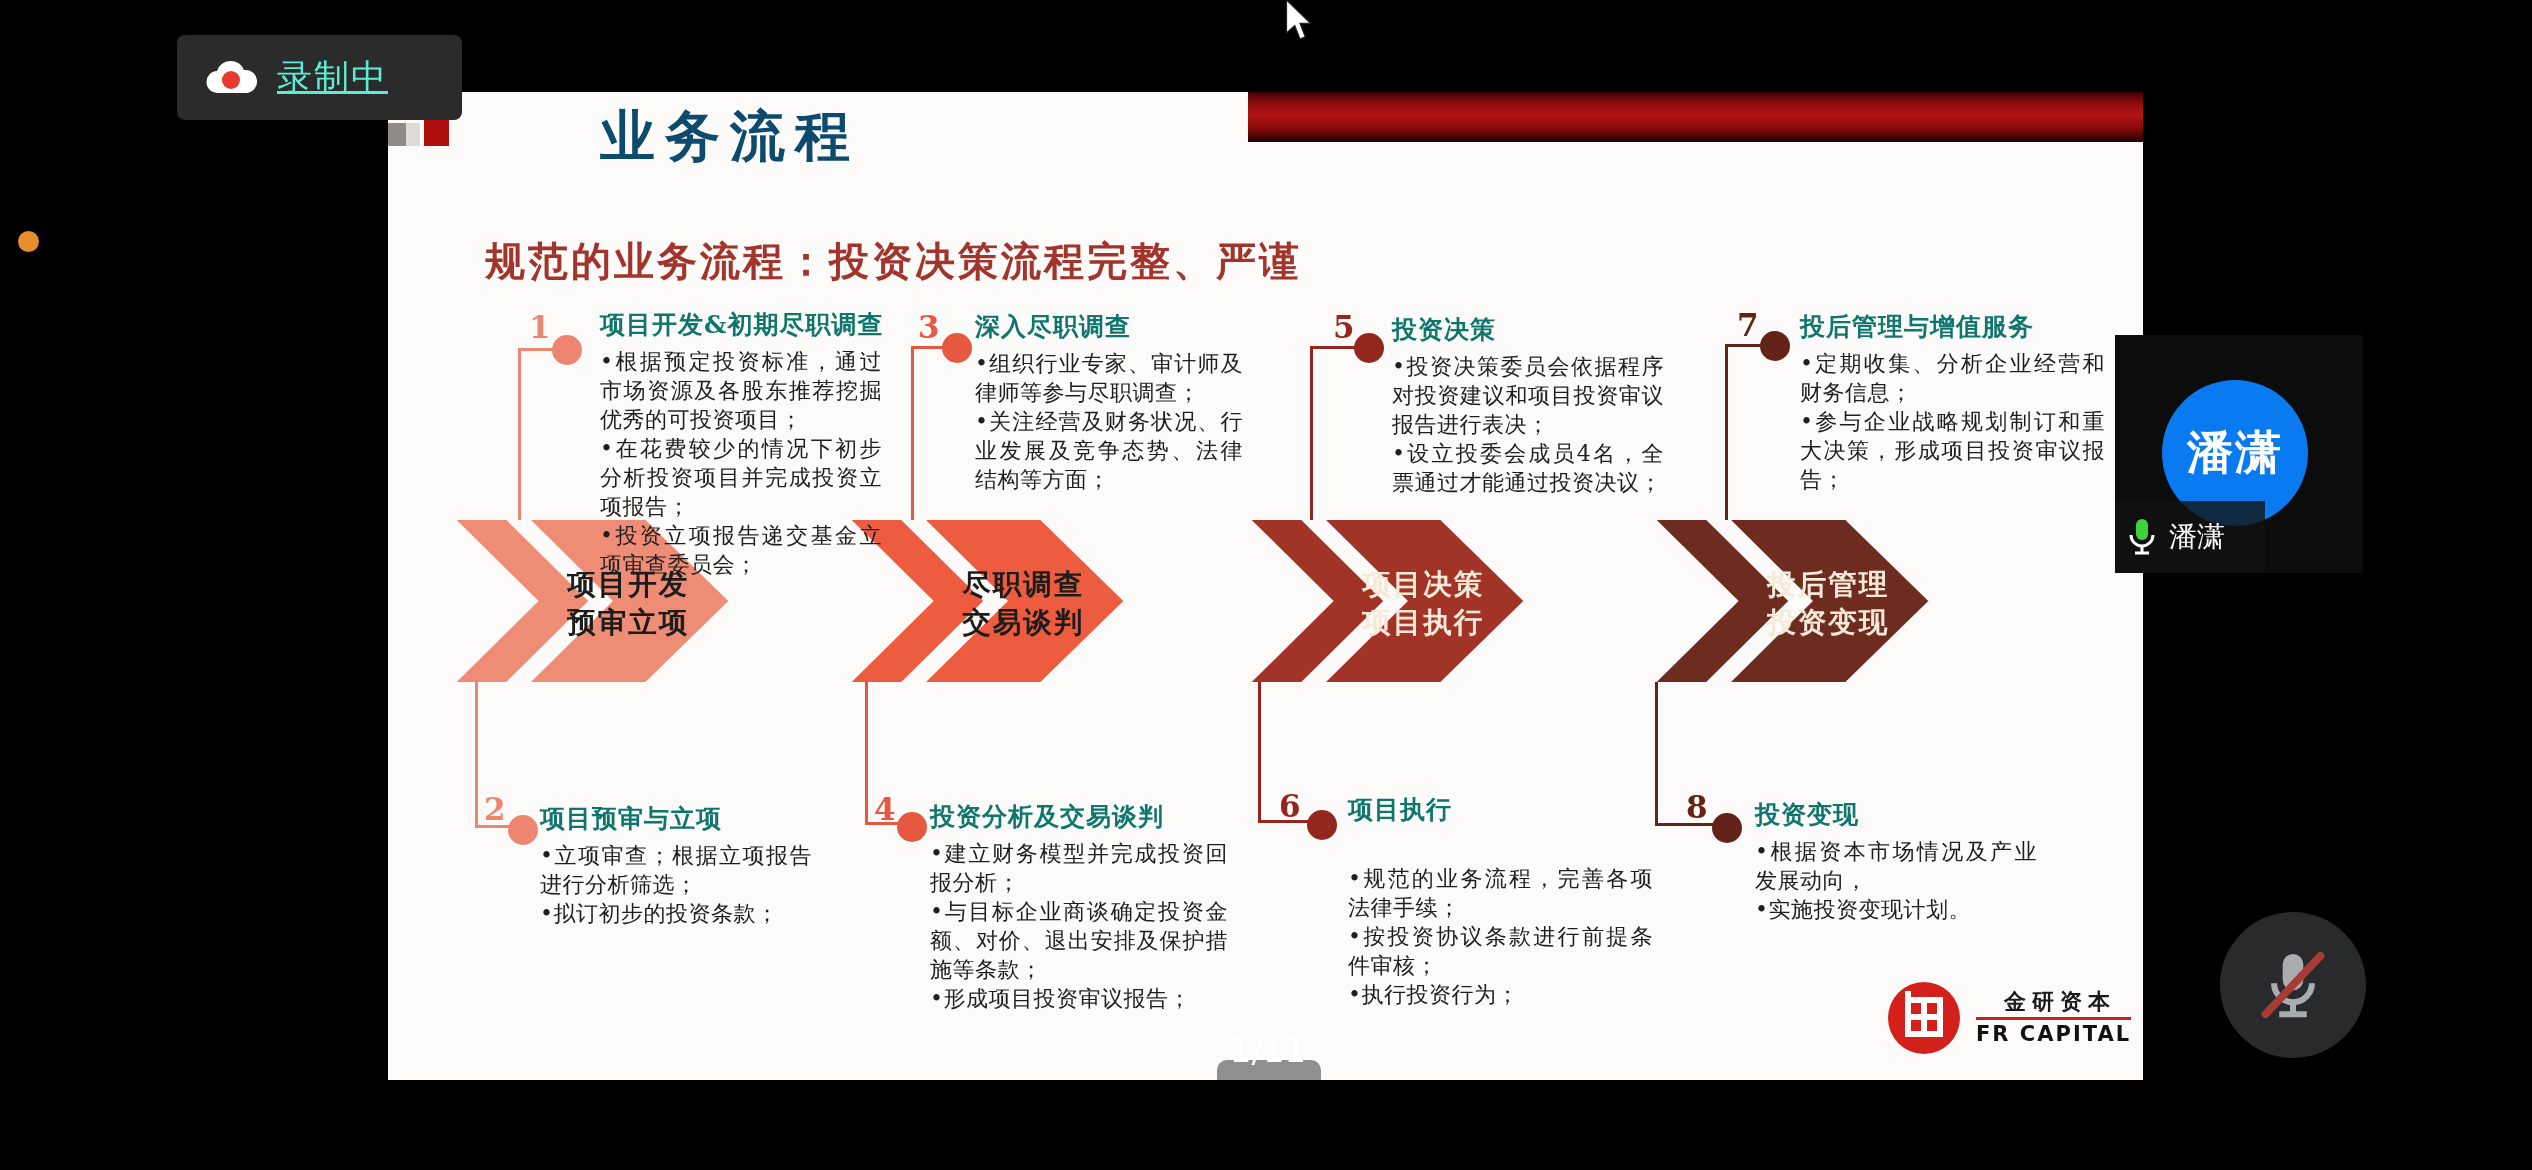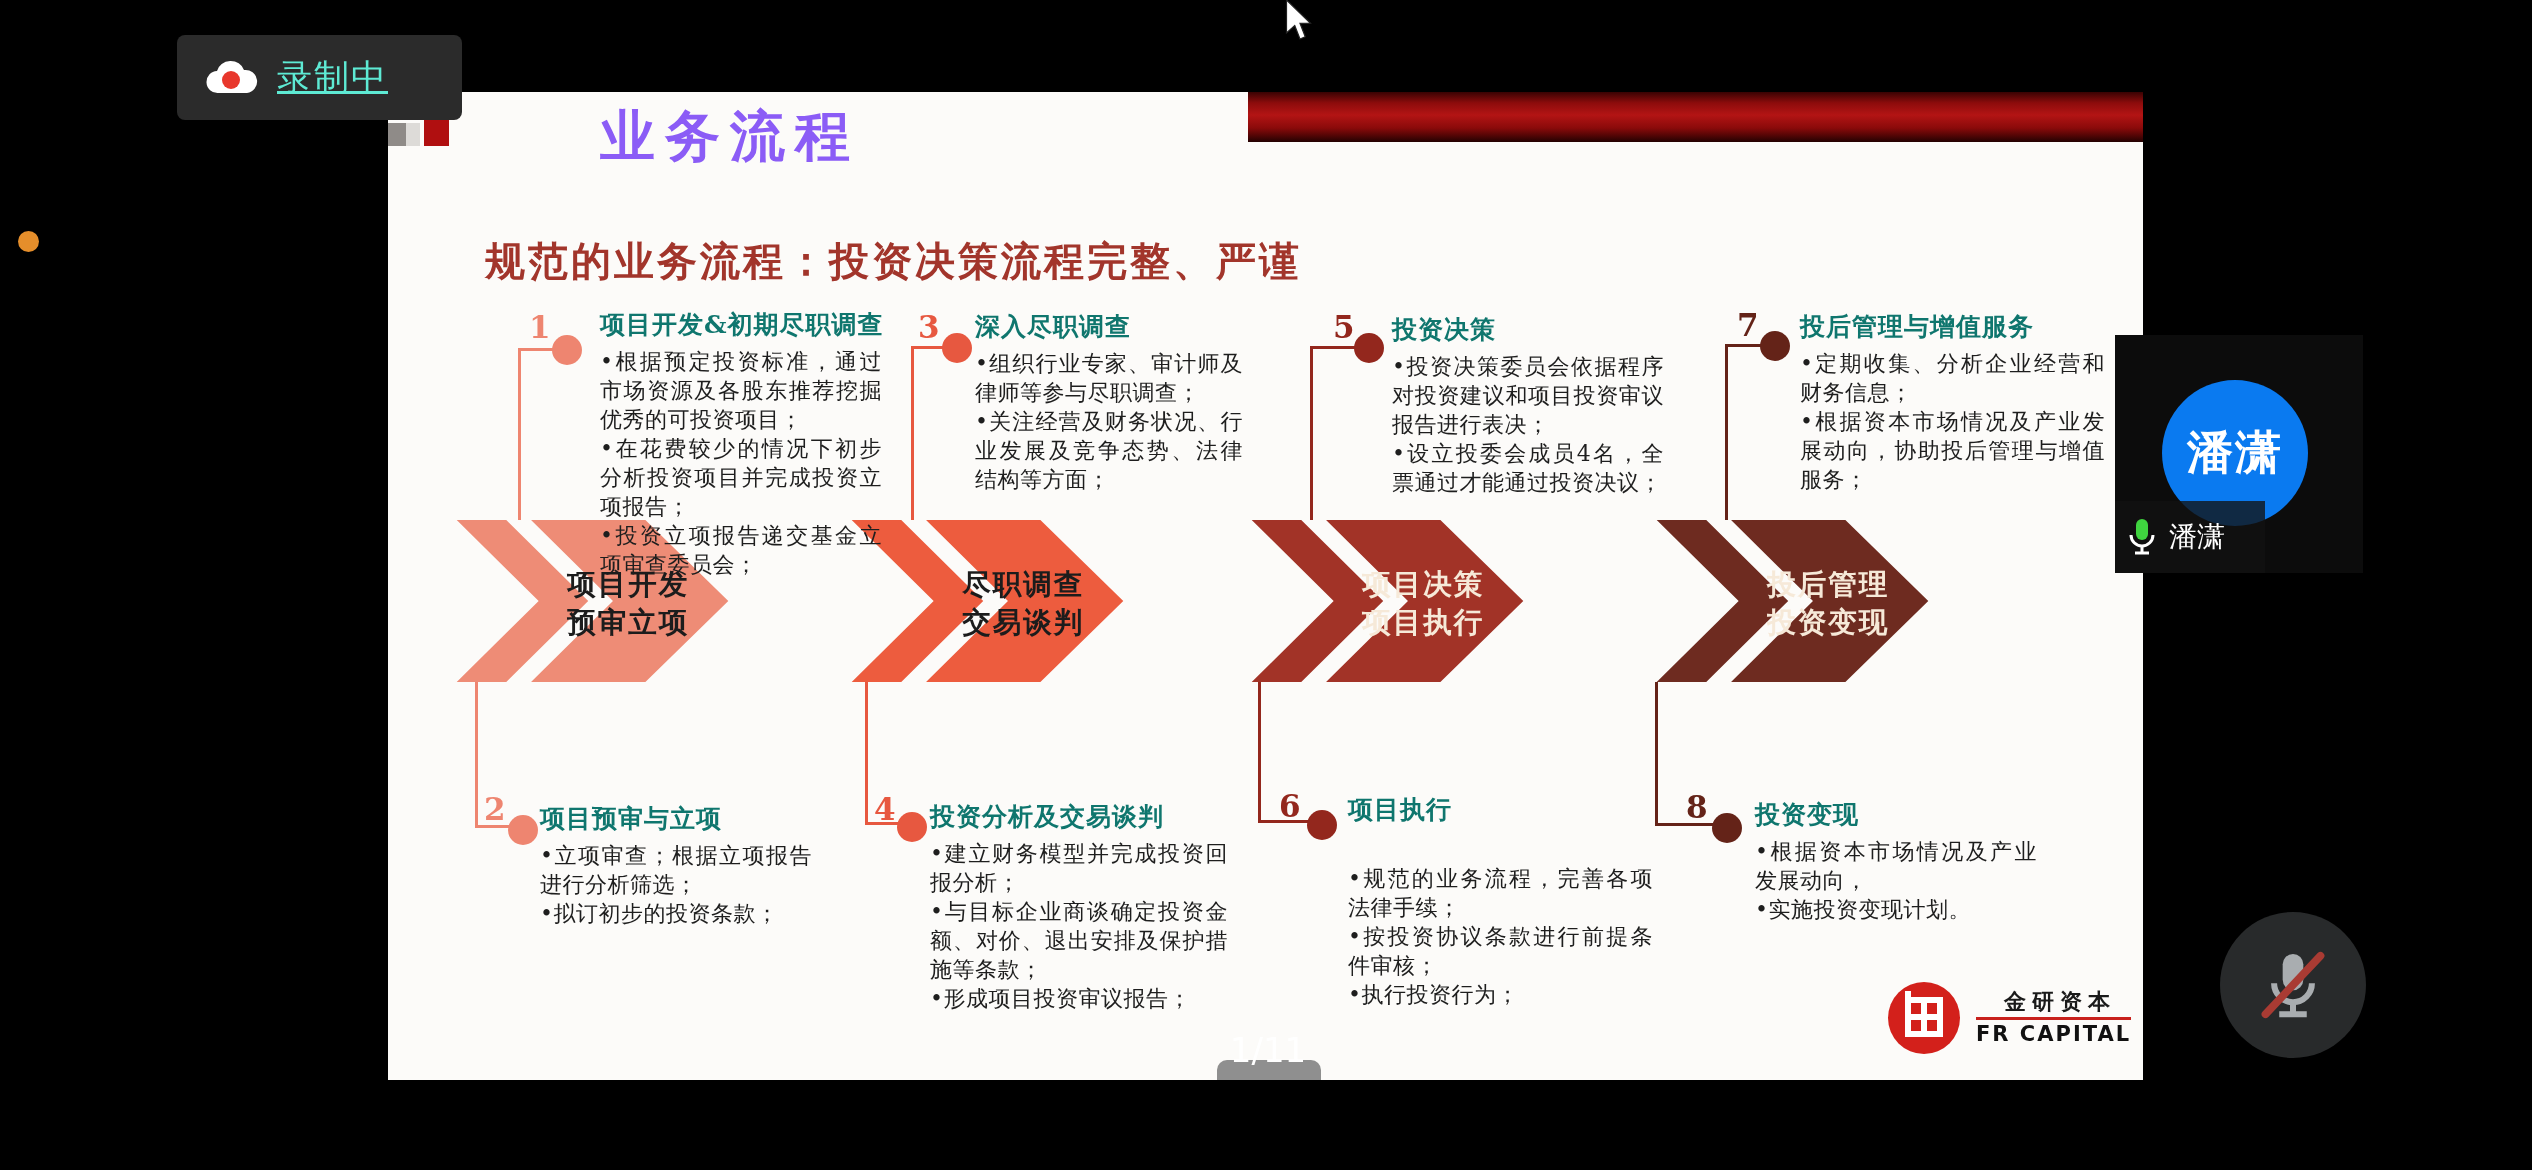--- a/index.html
+++ b/index.html
@@ -16,21 +16,21 @@
   
   #slide{left:388px;top:92px;width:1755px;height:988px;background:#fcfbf9;z-index:1;}
   #slide *{box-sizing:border-box;}
   .cn-serif{font-family:"DejaVu Serif","DejaVu Sans",serif;}
 
   .sq{position:absolute;}
   #sq-gray{left:0;top:31px;width:18px;height:23px;background:#8f8b88;}
   #sq-lgray{left:18px;top:31px;width:14px;height:23px;background:#dddbd8;}
   #sq-red{left:36px;top:5px;width:25px;height:49px;background:#b00f10;}
 
-  #slide-title{left:212px;top:8px;font-size:55px;font-weight:bold;color:#8b5cf6;
+  #slide-title{left:212px;top:8px;font-size:55px;font-weight:bold;color:#0c4a6e;
     letter-spacing:10px;white-space:nowrap;text-align:center;}
   #red-bar{left:860px;top:0;width:895px;height:50px;
     background:linear-gradient(180deg,#3a0303 0%,#8d0c0c 22%,#b31414 46%,#8a0a0a 72%,#230101 100%);}
 
   #slide-subtitle{left:97px;top:142px;font-size:40px;font-weight:bold;color:#a2352b;
     letter-spacing:3px;white-space:nowrap;}
 
   
   .arrow{position:absolute;top:428px;width:285px;height:162px;}
   .arrow text{font-family:"DejaVu Serif","DejaVu Sans",serif;font-weight:bold;
@@ -161,21 +161,21 @@
   </div>
 
   <div>
     <span class="num cn-serif" style="left: 1349px; top: 218px; color: rgb(100, 35, 24);">7</span>
     <div class="hline" style="left: 1337px; top: 252px; width: 50px; background: rgb(100, 35, 24);"></div>
     <div class="vline" style="left: 1337px; top: 252px; height: 176px; background: rgb(100, 35, 24);"></div>
     <div class="dot" style="left: 1372px; top: 239px; background: rgb(100, 35, 24);"></div>
     <div class="stext cn-serif" style="left:1412px;top:218px;width:305px">
       <div class="stitle">投后管理与增值服务</div>
       <div class="bullet">定期收集、分析企业经营和财务信息；</div>
-      <div class="bullet">根据资本市场情况及产业发展动向，协助投后管理与增值服务；</div>
+      <div class="bullet">参与企业战略规划制订和重大决策，形成项目投资审议报告；</div>
     </div>
   </div>
 
   <div>
     <span class="num cn-serif" style="left: 96px; top: 702px; color: rgb(238, 133, 112);">2</span>
     <div class="vline" style="left: 87px; top: 590px; height: 146px; background: rgb(238, 133, 112);"></div>
     <div class="hline" style="left: 87px; top: 733px; width: 48px; background: rgb(238, 133, 112);"></div>
     <div class="dot" style="left: 120px; top: 723px; background: rgb(238, 133, 112);"></div>
     <div class="stext cn-serif" style="left:152px;top:710px;width:272px">
       <div class="stitle">项目预审与立项</div>

